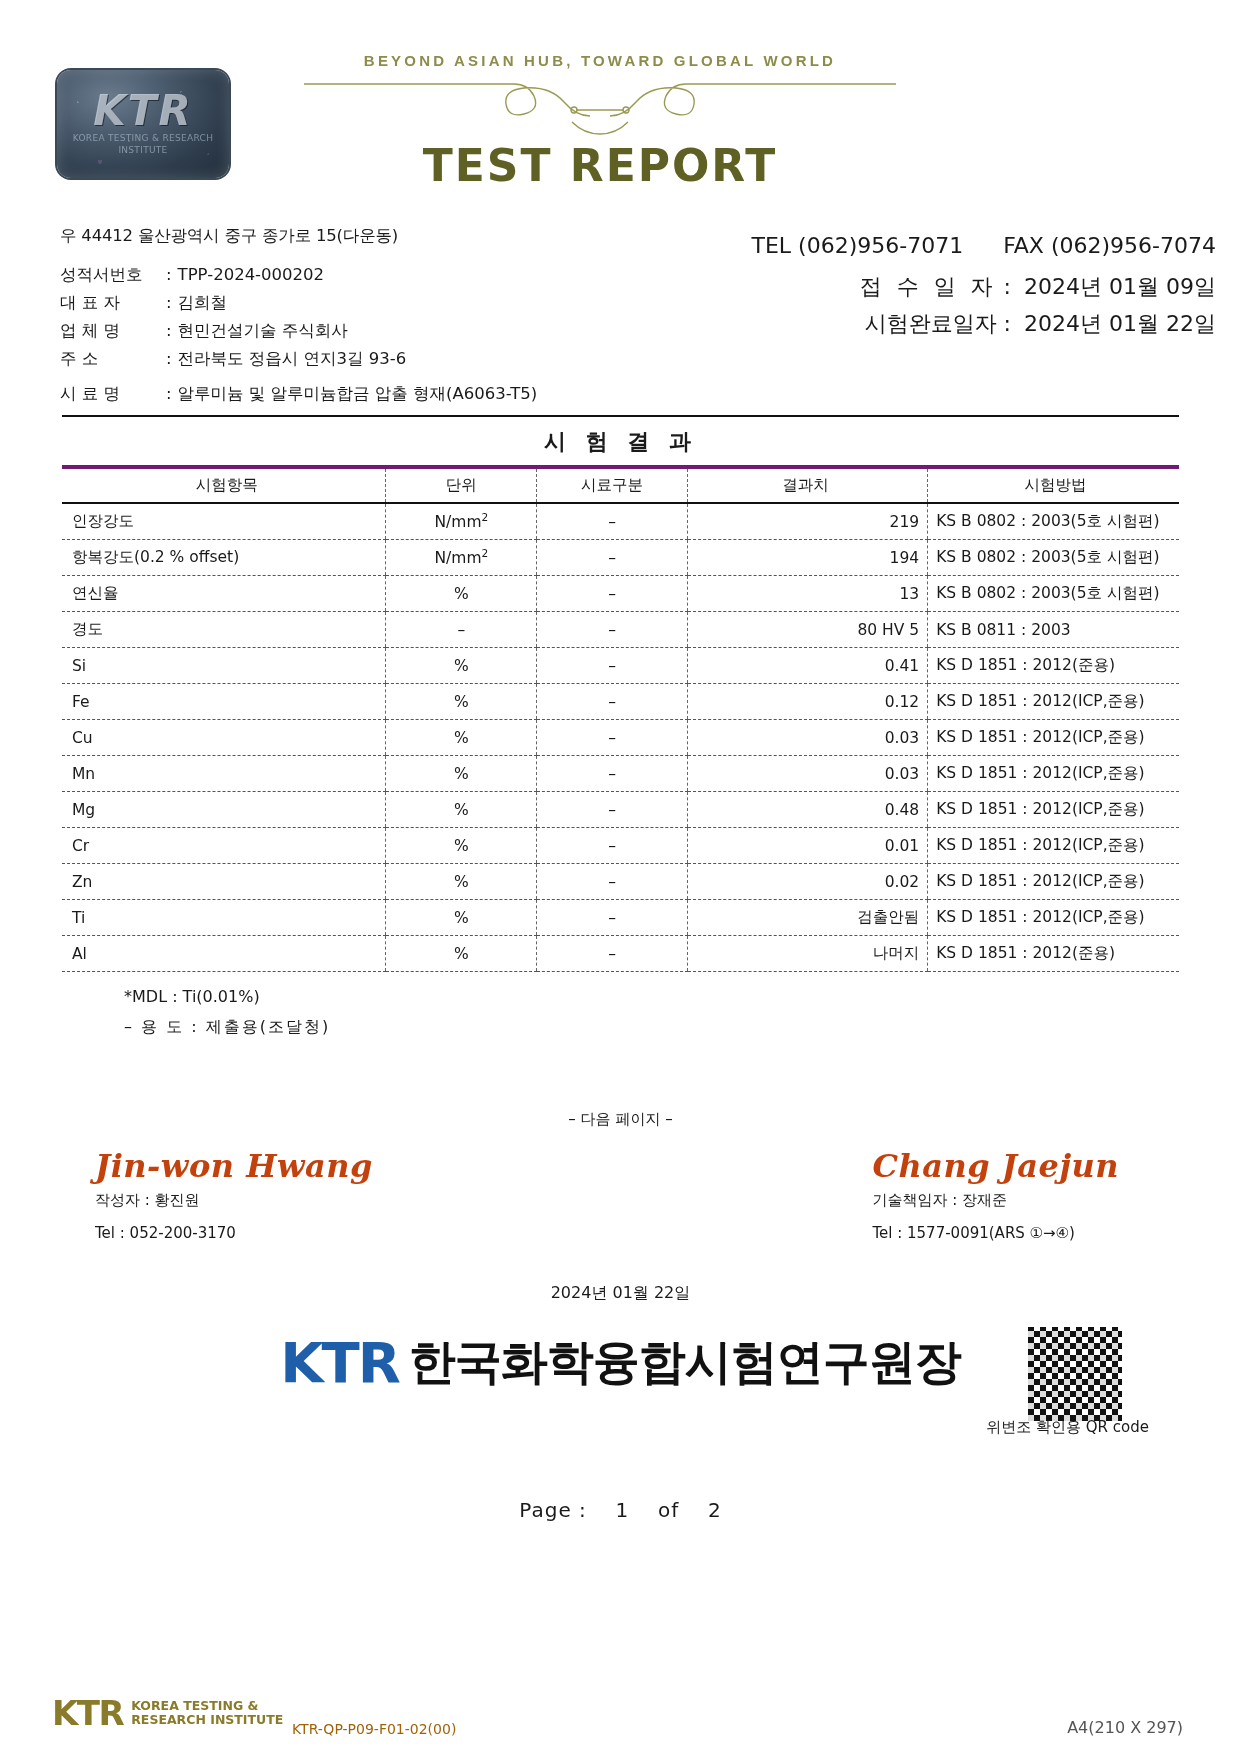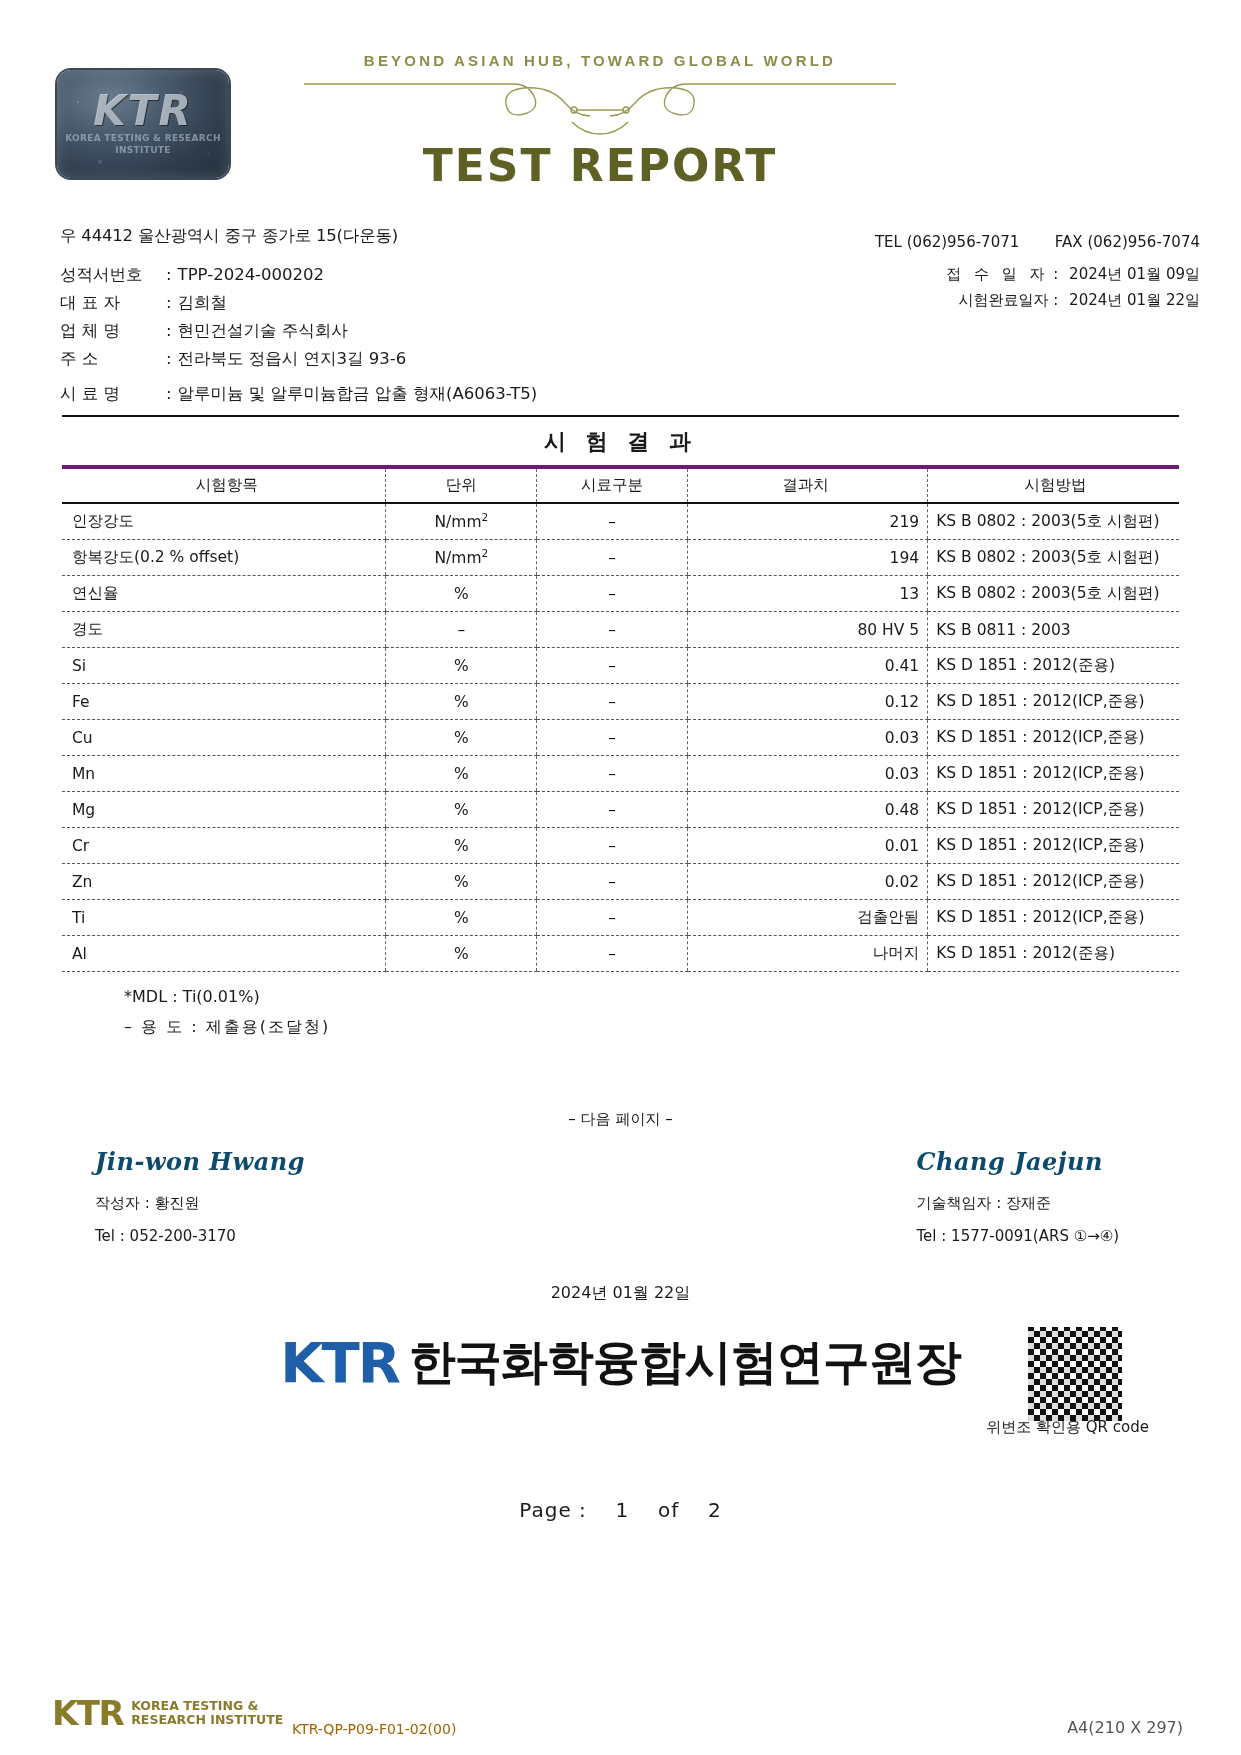--- a/index.html
+++ b/index.html
@@ -42,21 +42,21 @@
     text-align:center;
     font-family:"DejaVu Sans","Liberation Sans",sans-serif;
     font-weight:bold; font-style:italic;
     font-size:42px; letter-spacing:2px;
     color:rgba(215,225,235,.72);
     text-shadow:1px 1px 0 rgba(0,0,0,.5);
   }
   .logo-stamp .ktr-sub {
     position:absolute; left:0; right:0; top:62px;
     text-align:center;
-    font-size:9px; font-weight:bold; line-height:12px;
+    font-size:9px; font-weight:normal; line-height:12px;
     color:rgba(190,205,220,.55);
     letter-spacing:.3px;
   }
 
   .tagline {
     position:absolute; left:300px; top:52px; width:600px;
     text-align:center;
     font-size:15px; letter-spacing:3.2px;
     color:#8d8c4a; font-weight:bold;
     font-family:"Liberation Sans",sans-serif;
@@ -73,21 +73,21 @@
   
   .info { position:relative; height:200px; font-size:16.5px; }
   .addr { position:absolute; left:60px; top:10px; letter-spacing:-.2px; }
 
   .left-rows { position:absolute; left:60px; top:50px; }
   .row { display:flex; align-items:baseline; margin-bottom:8px; line-height:20px; }
   .lbl { width:106px; display:flex; justify-content:space-between; white-space:nowrap; }
   .colon { margin:0 6px 0 0; }
   .val { white-space:nowrap; }
 
-  .right-rows { position:absolute; right:41px; top:18px; text-align:right; font-size:15px; }
+  .right-rows { position:absolute; right:25px; top:18px; text-align:right; font-size:22px; }
   .telfax { margin-bottom:14px; white-space:nowrap; }
   .telfax .gap { display:inline-block; width:26px; }
   .rrow { display:flex; justify-content:flex-end; align-items:baseline; margin-bottom:7px; white-space:nowrap; }
   .rlbl { letter-spacing:4px; }
   .rlbl.nospace { letter-spacing:0px; }
 
   .sample-row { position:absolute; left:60px; top:168px; display:flex; align-items:baseline; }
 
   
   .results-wrap { position:relative; margin:0 62px; }
@@ -123,22 +123,22 @@
 
   
   .next-page { text-align:center; font-size:15px; margin-top:68px; }
   .sign-area { position:relative; height:130px; margin-top:18px; }
   .sig { position:absolute; font-size:15px; }
   .sig.left { left:95px; }
   .sig.right { right:122px; }
   .sig-name {
     font-family:"DejaVu Serif","Liberation Serif",serif;
     font-style:italic; font-weight:bold;
-    font-size:24px; color:#0c4a6e;
-    letter-spacing:.5px; margin-bottom:18px; white-space:nowrap;
+    font-size:32px; color:#c2410c;
+    letter-spacing:.5px; margin-bottom:6px; white-space:nowrap;
   }
   .sig-role { margin-bottom:14px; white-space:nowrap; }
   .sig-tel { white-space:nowrap; }
 
   .issue-date { text-align:center; font-size:16px; margin-top:6px; }
 
   
   .brand-row { position:relative; height:110px; margin-top:22px; }
   .brand-center {
     position:absolute; left:0; right:0; top:4px;

